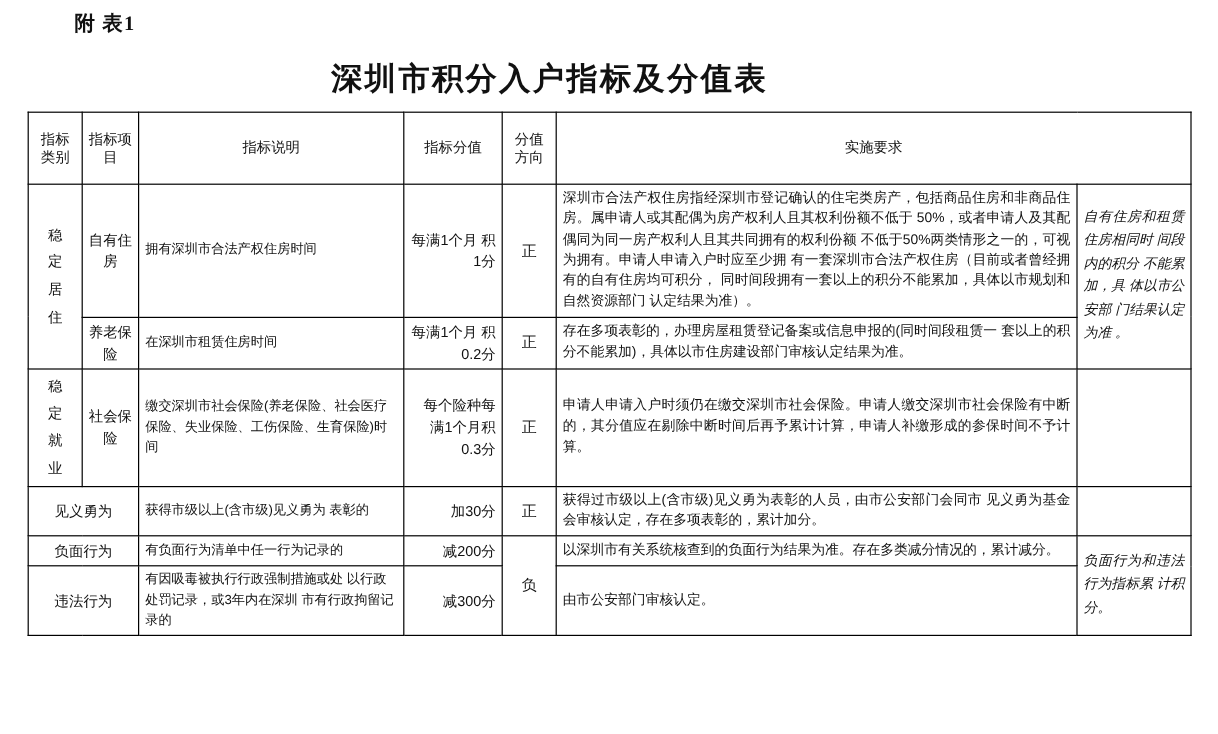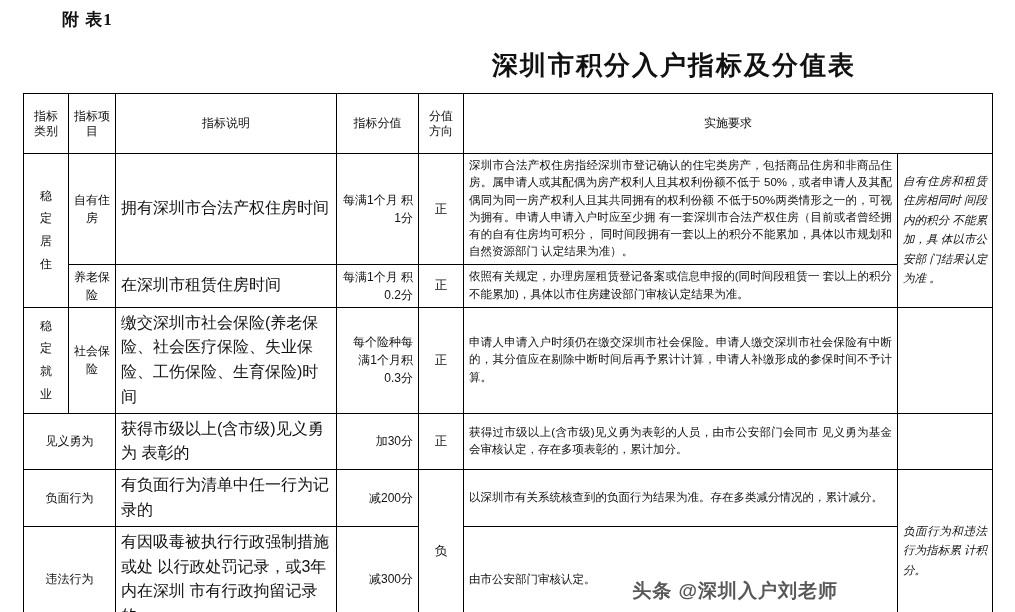--- a/index.html
+++ b/index.html
@@ -28,21 +28,21 @@
     font-size: 17px;
     font-weight: bold;
     letter-spacing: 1px;
     font-family: "Liberation Serif", "DejaVu Serif", serif;
   }
   .doc-title {
     position: absolute;
     left: 0;
     right: 0;
     top: 48px;
-    text-align: right;
+    text-align: center;
     font-size: 26px;
     font-weight: bold;
     letter-spacing: 2px;
     font-family: "Liberation Serif", "DejaVu Serif", serif;
     padding-left: 60px;
   }
   table.score-table {
     position: absolute;
     left: 23px;
     top: 93px;
@@ -92,21 +92,21 @@
     line-height: 1.9;
   }
   td.cat-vertical .vtext {
     display: inline-block;
     width: 1em;
     word-break: break-all;
     text-align: center;
   }
   td.desc {
     text-align: left;
-    font-size: 16px;
+    font-size: 11px;
     line-height: 1.55;
     margin-left: 34px;
   }
   td.score {
     text-align: right;
     font-size: 12px;
     line-height: 1.5;
     padding-left: 8px;
   }
   td.dir {
@@ -181,21 +181,21 @@
         <td class="dir">正</td>
         <td class="req">深圳市合法产权住房指经深圳市登记确认的住宅类房产，包括商品住房和非商品住房。属申请人或其配偶为房产权利人且其权利份额不低于 50%，或者申请人及其配偶同为同一房产权利人且其共同拥有的权利份额 不低于50%两类情形之一的，可视为拥有。申请人申请入户时应至少拥 有一套深圳市合法产权住房（目前或者曾经拥有的自有住房均可积分， 同时间段拥有一套以上的积分不能累加，具体以市规划和自然资源部门 认定结果为准）。</td>
         <td class="note" rowspan="2">自有住房和租赁住房相同时 间段内的积分 不能累加，具 体以市公安部 门结果认定为准 。</td>
       </tr>
 
       <tr>
         <td class="item">养老保险</td>
         <td class="desc">在深圳市租赁住房时间</td>
         <td class="score">每满1个月 积0.2分</td>
         <td class="dir">正</td>
-        <td class="req">依照有关规定，办理房屋租赁登记备案或信息申报的(同时间段租赁一 套以上的积分不能累加)，具体以市住房建设部门审核认定结果为准。</td>
+        <td class="req">存在多项表彰的，办理房屋租赁登记备案或信息申报的(同时间段租赁一 套以上的积分不能累加)，具体以市住房建设部门审核认定结果为准。</td>
       </tr>
 
       <tr>
         <td class="cat-vertical"><span class="vtext">稳定就业</span></td>
         <td class="item">社会保险</td>
         <td class="desc">缴交深圳市社会保险(养老保险、社会医疗保险、失业保险、工伤保险、生育保险)时间</td>
         <td class="score">每个险种每满1个月积0.3分</td>
         <td class="dir">正</td>
         <td class="req">申请人申请入户时须仍在缴交深圳市社会保险。申请人缴交深圳市社会保险有中断的，其分值应在剔除中断时间后再予累计计算，申请人补缴形成的参保时间不予计算。</td>
         <td class="note"></td>
@@ -222,15 +222,14 @@
       <tr>
         <td class="cat" colspan="2">违法行为</td>
         <td class="desc">有因吸毒被执行行政强制措施或处 以行政处罚记录，或3年内在深圳 市有行政拘留记录的</td>
         <td class="score">减300分</td>
         <td class="req">由市公安部门审核认定。</td>
       </tr>
 
     </tbody>
   </table>
 
-  <div class="watermark">头条 @深圳入户刘老师</div>
 
 </div>
 
 </body></html>

